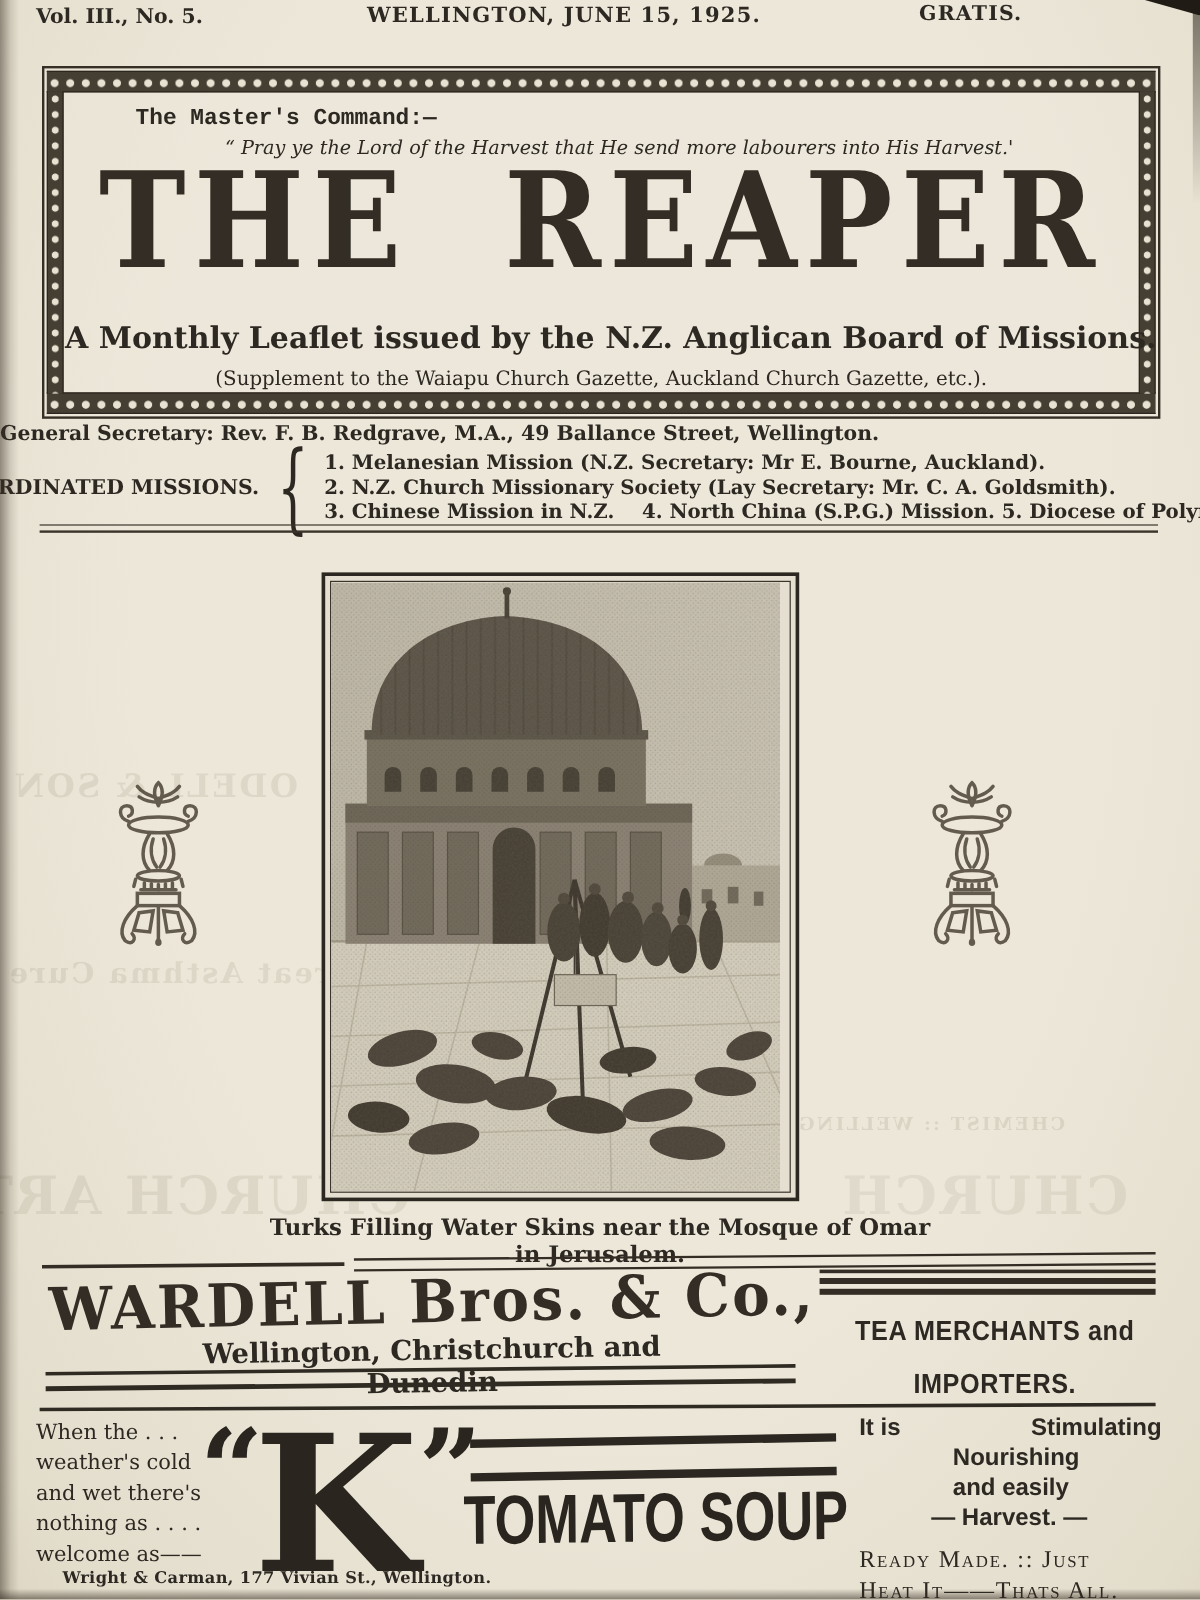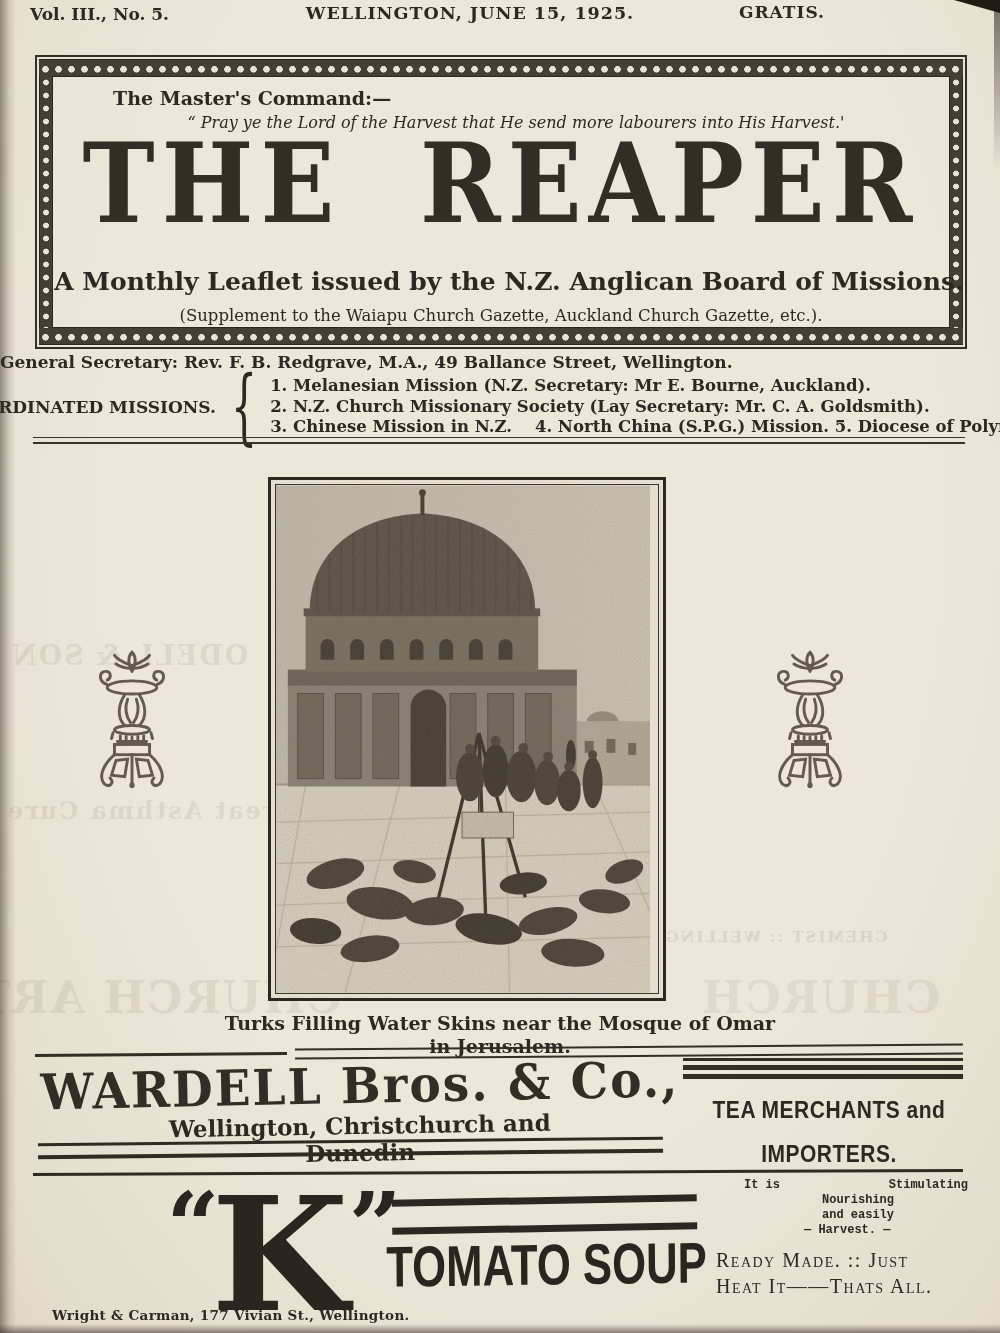--- a/index.html
+++ b/index.html
@@ -18,34 +18,34 @@
   .corner-tr{right:0;top:0;width:46px;height:13px;background:#201b14;z-index:6;
     clip-path:polygon(18% 0,100% 0,100% 100%,0 0);}
 
   
   .ghost{position:absolute;color:#6a5d46;transform:scaleX(-1);font-weight:bold;
     letter-spacing:2px;z-index:1;white-space:nowrap;}
 
   
   .vol{left:30px;top:4px;font-size:17px;font-weight:bold;}
   .dateline{left:270px;top:3px;width:400px;text-align:center;font-size:17.5px;font-weight:bold;letter-spacing:1px;}
-  .gratis{left:712px;top:2px;width:140px;text-align:center;font-size:17px;font-weight:bold;letter-spacing:1px;}
+  .gratis{left:712px;top:2px;width:140px;text-align:right;font-size:17px;font-weight:bold;letter-spacing:1px;}
   .donations{left:534px;top:23px;font-size:16.5px;font-weight:bold;}
 
   
   .mbox{left:35px;top:55px;width:928px;height:290px;border:2px solid #352f26;background:rgba(238,233,222,.35);z-index:3;}
   .band-h{position:absolute;left:2px;right:2px;height:16px;background-color:#453e33;
     background-image:radial-gradient(circle at 50% 58%, #e7e2d2 3px, rgba(0,0,0,0) 3.6px);
     background-size:13px 16px;border-top:1px solid #2b261e;border-bottom:1px solid #2b261e;}
   .band-top{top:2px;} .band-bot{bottom:2px;}
   .band-v{position:absolute;top:19px;bottom:19px;width:12px;background-color:#453e33;
     background-image:radial-gradient(circle at 50% 50%, #e7e2d2 2.6px, rgba(0,0,0,0) 3.2px);
     background-size:12px 13px;border-left:1px solid #2b261e;border-right:1px solid #2b261e;}
   .band-left{left:2px;} .band-right{right:2px;}
-  .command{left:76px;top:30px;font-size:19px;font-weight:bold;}
+  .command{left:76px;top:30px;font-size:19px;font-weight:bold;font-family:Liberation Mono, monospace;}
   .quote{left:60px;right:30px;top:56px;text-align:center;font-style:italic;font-size:16px;}
   .title{left:0;right:0;top:72px;text-align:center;font-size:97px;font-weight:bold;line-height:1;
     letter-spacing:7px;word-spacing:38px;transform:scaleY(1.14);transform-origin:50% 0;color:#332d25;}
   .subtitle{left:0;right:0;top:210px;text-align:center;font-size:25px;font-weight:bold;padding-left:16px;}
   .supplement{left:0;right:0;top:249px;text-align:center;font-size:16.5px;}
 
   
   .secretary{left:0;right:0;top:352px;text-align:left;font-size:17px;font-weight:bold;z-index:3;}
   .missions{left:30px;right:30px;top:376px;display:flex;align-items:center;justify-content:center;z-index:3;}
   .missions-label{font-size:17px;font-weight:bold;white-space:nowrap;}
@@ -79,21 +79,21 @@
   
   .k-toprule{left:33px;top:1171px;width:930px;height:3px;background:#2f2a22;transform:rotate(-.25deg);z-index:3;}
   .k-intro{left:30px;top:1182px;width:160px;font-size:17.5px;line-height:1.45;z-index:3;}
   .k-wrap{left:164px;top:1176px;width:232px;text-align:center;line-height:1;z-index:3;color:#2a251e;white-space:nowrap;}
   .k-q{font-size:92px;font-weight:bold;position:relative;top:-52px;letter-spacing:-8px;}
   .k-letter{font-size:158px;font-weight:bold;}
   .k-rules{left:392px;top:1197px;width:305px;height:21px;border-top:7px solid #2c2720;border-bottom:7px solid #2c2720;transform:rotate(-1deg);z-index:3;}
   .k-product{left:386px;top:1233px;width:320px;font-family:"Liberation Sans",sans-serif;font-weight:bold;font-size:46px;
     letter-spacing:0;transform:scale(.95,1.25) rotate(-.6deg);transform-origin:0 0;color:#2a251e;z-index:3;white-space:nowrap;}
   .k-right{left:716px;top:1178px;width:252px;z-index:3;}
-  .pitch{font-family:Liberation Mono, monospace;font-weight:bold;font-size:12px;line-height:1.25;margin-left:28px;}
+  .pitch{font-family:Liberation Sans, sans-serif;font-weight:bold;font-size:20px;line-height:1.25;}
   .pitch-row1{display:flex;justify-content:space-between;}
   .pitch-sub{margin-left:78px;}
   .pitch-served{margin-left:60px;}
   .ready{font-size:20px;font-variant:small-caps;letter-spacing:1.5px;margin-top:9px;line-height:1.3;font-family:"Liberation Serif",serif;}
   .printer{left:52px;top:1307px;font-size:13.5px;font-weight:bold;letter-spacing:.3px;z-index:3;}
 </style>
 </head>
 <body>
 
 <div class="page">
@@ -270,20 +270,27 @@
       <div style="height:5px;"></div>
       <div style="height:5px;"></div>
   </div>
   <div class="abs w-name">WARDELL Bros. &amp; Co.,</div>
   <div class="abs w-cities">Wellington, Christchurch and Dunedin</div>
   <div class="abs w-under"></div>
   <div class="abs tea tea1">TEA MERCHANTS and</div>
   <div class="abs tea tea2">IMPORTERS.</div>
 
   <div class="abs k-toprule"></div>
+  <div class="abs k-intro">
+    <div>When the . . .</div>
+    <div>weather's cold</div>
+    <div>and wet there's</div>
+    <div>nothing as . . . .</div>
+    <div>welcome as——</div>
+  </div>
   <div class="abs k-wrap">
     <span class="k-q">“</span><span class="k-letter">K</span><span class="k-q">”</span>
   </div>
   <div class="abs k-rules"></div>
   <div class="abs k-product">TOMATO SOUP</div>
   <div class="abs k-right">
     <div class="pitch">
       <div class="pitch-row1">
         <span>It is</span>
         <span>Stimulating</span>

